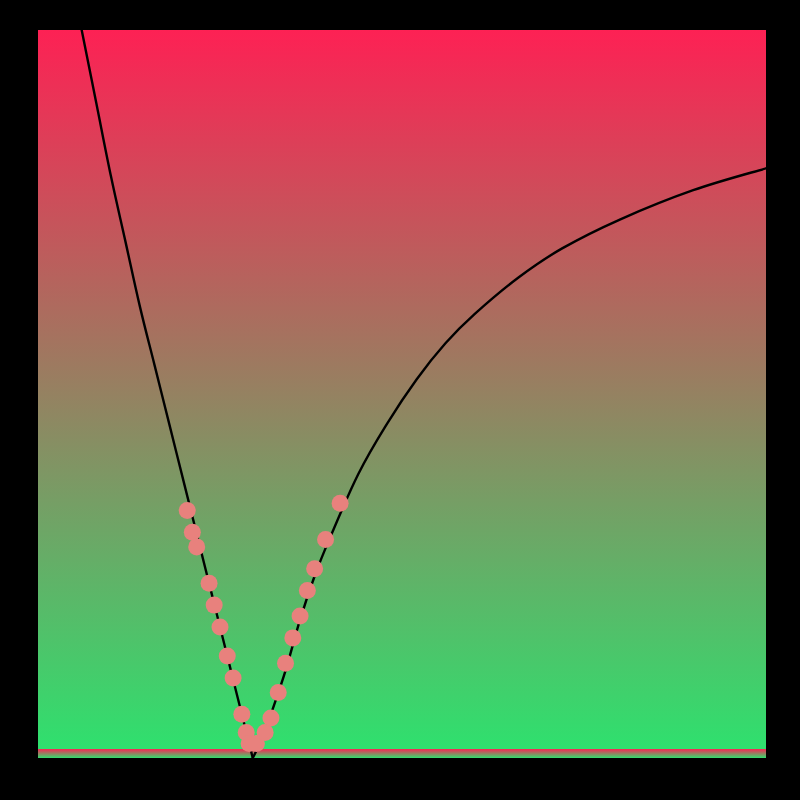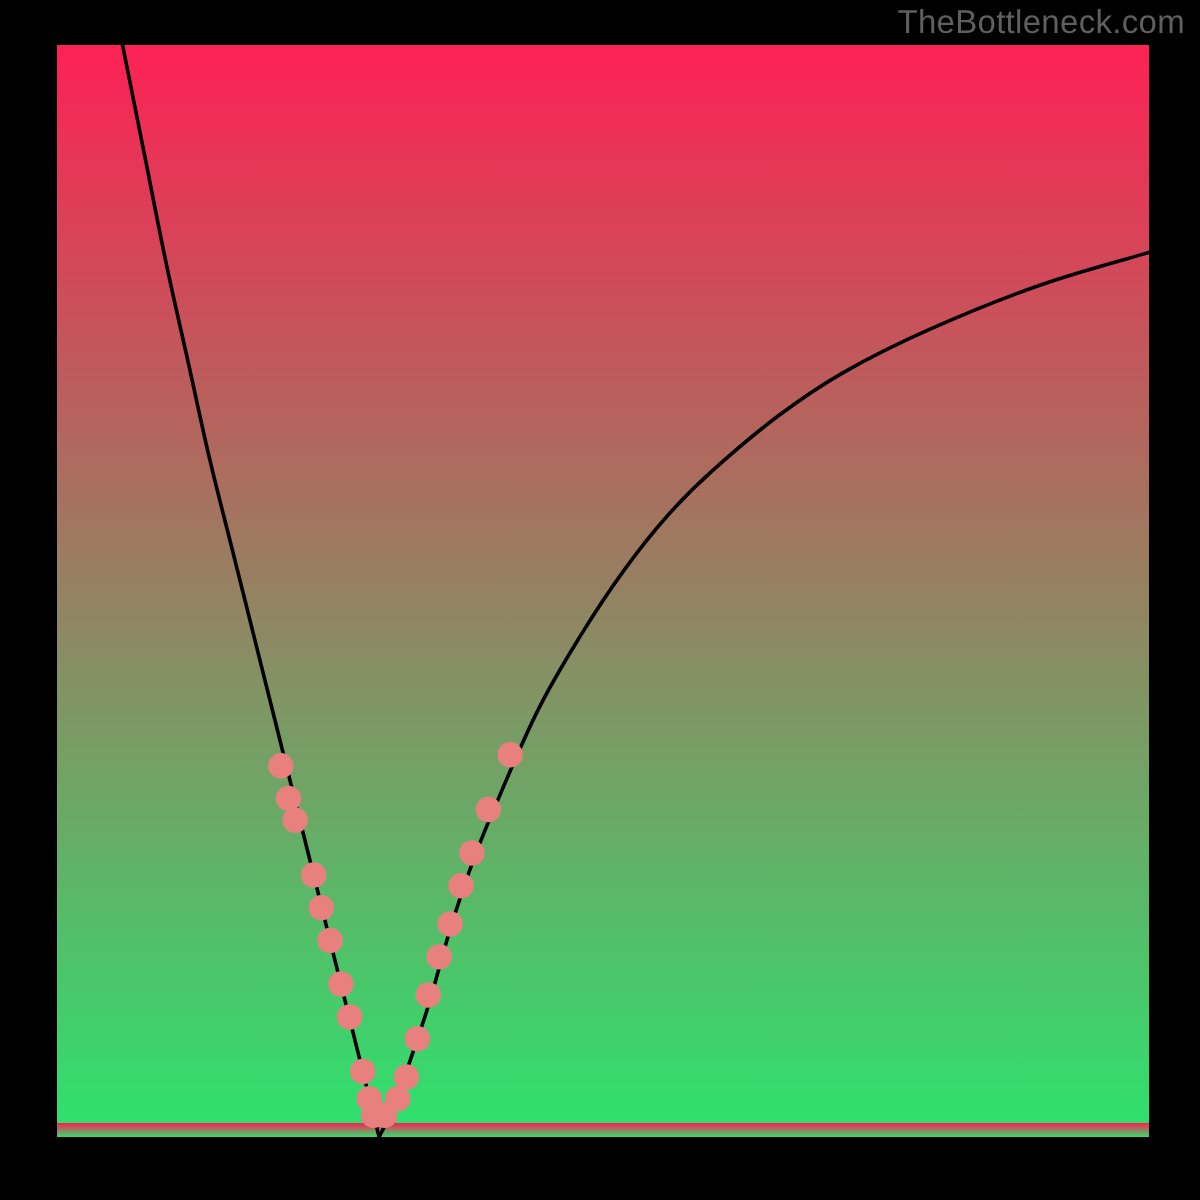--- a/index.html
+++ b/index.html
@@ -34,21 +34,20 @@
     height: 728px;
   }
   .plot-area svg {
     display: block;
   }
 </style>
 </head>
 <body>
 
 <div class="frame">
-  <div class="watermark">TheBottleneck.com</div>
   <div class="plot-area">
     <svg id="plot-svg" width="728" height="728" viewBox="0 0 728 728" preserveAspectRatio="none">
         <defs>
           <linearGradient id="bg-grad" x1="0" y1="0" x2="0" y2="1" gradientUnits="objectBoundingBox">
             <stop offset="0" stop-color="#fd2154"></stop>
             <stop offset="0.9875" stop-color="#2fe06e"></stop>
             <stop offset="0.9675" stop-color="#5ce668"></stop>
             <stop offset="0.9525" stop-color="#8aec5f"></stop>
             <stop offset="0.9375" stop-color="#b8f255"></stop>
             <stop offset="0.9225" stop-color="#d9f64f"></stop>

